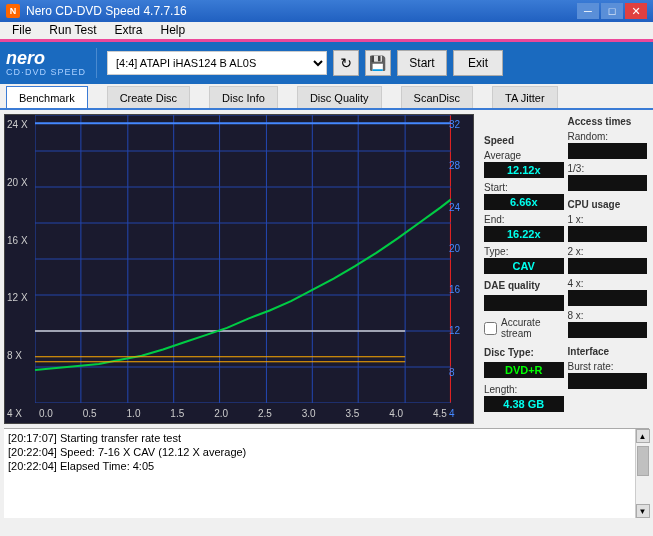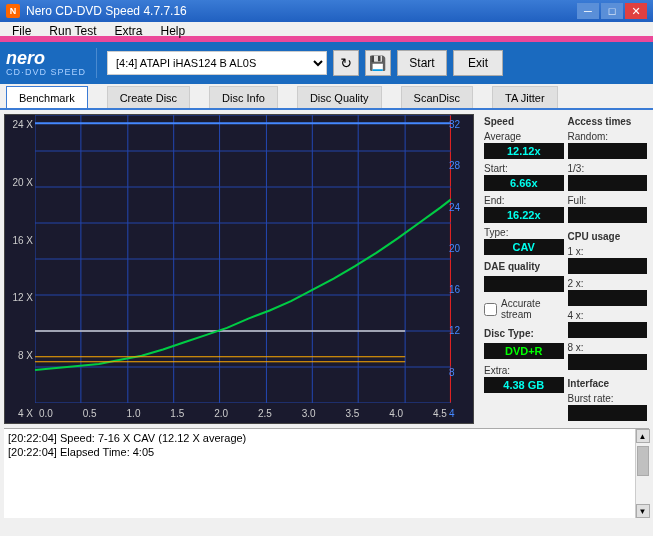--- a/index.html
+++ b/index.html
@@ -19,24 +19,24 @@
     }
     .titlebar-title { display: flex; align-items: center; gap: 6px; }
     .titlebar-icon { width: 14px; height: 14px; background: #ff6600; border-radius: 2px; font-size: 9px; display: flex; align-items: center; justify-content: center; color: white; font-weight: bold; }
     .titlebar-controls { display: flex; gap: 2px; }
     .titlebar-btn { width: 22px; height: 16px; background: #5a8fd8; border: none; color: white; font-size: 11px; cursor: pointer; display: flex; align-items: center; justify-content: center; }
     .titlebar-btn.close { background: #e04040; }
 
     
     .menubar {
       background: #f0f0f0;
-      border-bottom: 6px solid #ec4899;
+      border-bottom: 3px solid #ec4899;
       height: 20px;
       display: flex;
-      align-items: flex-start;
+      align-items: flex-end;
       padding: 0 4px;
       gap: 2px;
     }
     .menu-item { padding: 2px 8px; cursor: pointer; font-size: 12px; }
 
     
     .toolbar {
       background: #1a6abf;
       height: 42px;
       display: flex;
@@ -102,21 +102,20 @@
       left: 0;
       top: 0;
       bottom: 0;
       width: 30px;
       display: flex;
       flex-direction: column;
       justify-content: space-between;
       padding: 4px 2px;
       color: #ccc;
       font-size: 10px;
-      align-items: flex-end;
     }
 
     
     .y-labels-right {
       position: absolute;
       right: 0;
       top: 0;
       bottom: 0;
       width: 26px;
       display: flex;
@@ -162,20 +161,21 @@
       display: flex;
       gap: 4px;
       height: 100%;
     }
 
     .panel-col-left {
       flex: 1;
       display: flex;
       flex-direction: column;
       gap: 4px;
+      margin-top: 19px;
     }
     .panel-col-right {
       flex: 1;
       display: flex;
       flex-direction: column;
       gap: 4px;
     }
 
     .stat-group { display: flex; flex-direction: column; gap: 1px; }
     .stat-label { font-size: 10px; color: #333; font-weight: normal; }
@@ -382,39 +382,35 @@
         <div class="stat-value" style="height:16px;"></div>
 
         <div class="checkbox-row">
           <input type="checkbox" style="">
           <span class="stat-label">Accurate stream</span>
         </div>
 
         <div class="stat-section-title" style="margin-top:4px;">Disc Type:</div>
         <div class="stat-value green">DVD+R</div>
         <div class="stat-group" style="margin-top:2px;">
-          <span class="stat-label">Extra:</span>
+          <span class="stat-label">Length:</span>
           <div class="stat-value cyan">4.38 GB</div>
         </div>
       </div>
 
       <div class="panel-col-right">
         <div class="stat-section-title">Access times</div>
         <div class="stat-group">
           <span class="stat-label">Random:</span>
           <div class="stat-value" style="height:16px;"></div>
         </div>
         <div class="stat-group">
           <span class="stat-label">1/3:</span>
           <div class="stat-value" style="height:16px;"></div>
         </div>
-        <div class="stat-group">
-          <span class="stat-label">Full:</span>
-          <div class="stat-value" style="height:16px;"></div>
-        </div>
 
         <div class="stat-section-title" style="margin-top:4px;">CPU usage</div>
         <div class="stat-group">
           <span class="stat-label">1 x:</span>
           <div class="stat-value" style="height:16px;"></div>
         </div>
         <div class="stat-group">
           <span class="stat-label">2 x:</span>
           <div class="stat-value" style="height:16px;"></div>
         </div>
@@ -433,20 +429,21 @@
           <div class="stat-value" style="height:16px;"></div>
         </div>
       </div>
 
     </div>
   </div>
 </div>
 
 <div class="log-area">
   <div class="log-content">
+    <div class="log-line">[20:17:07]  Starting transfer rate test</div>
     <div class="log-line">[20:22:04]  Speed: 7-16 X CAV (12.12 X average)</div>
     <div class="log-line">[20:22:04]  Elapsed Time: 4:05</div>
   </div>
   <div class="log-scrollbar">
     <button class="scroll-btn">▲</button>
     <div class="scroll-track">
       <div class="scroll-thumb"></div>
     </div>
     <button class="scroll-btn">▼</button>
   </div>

